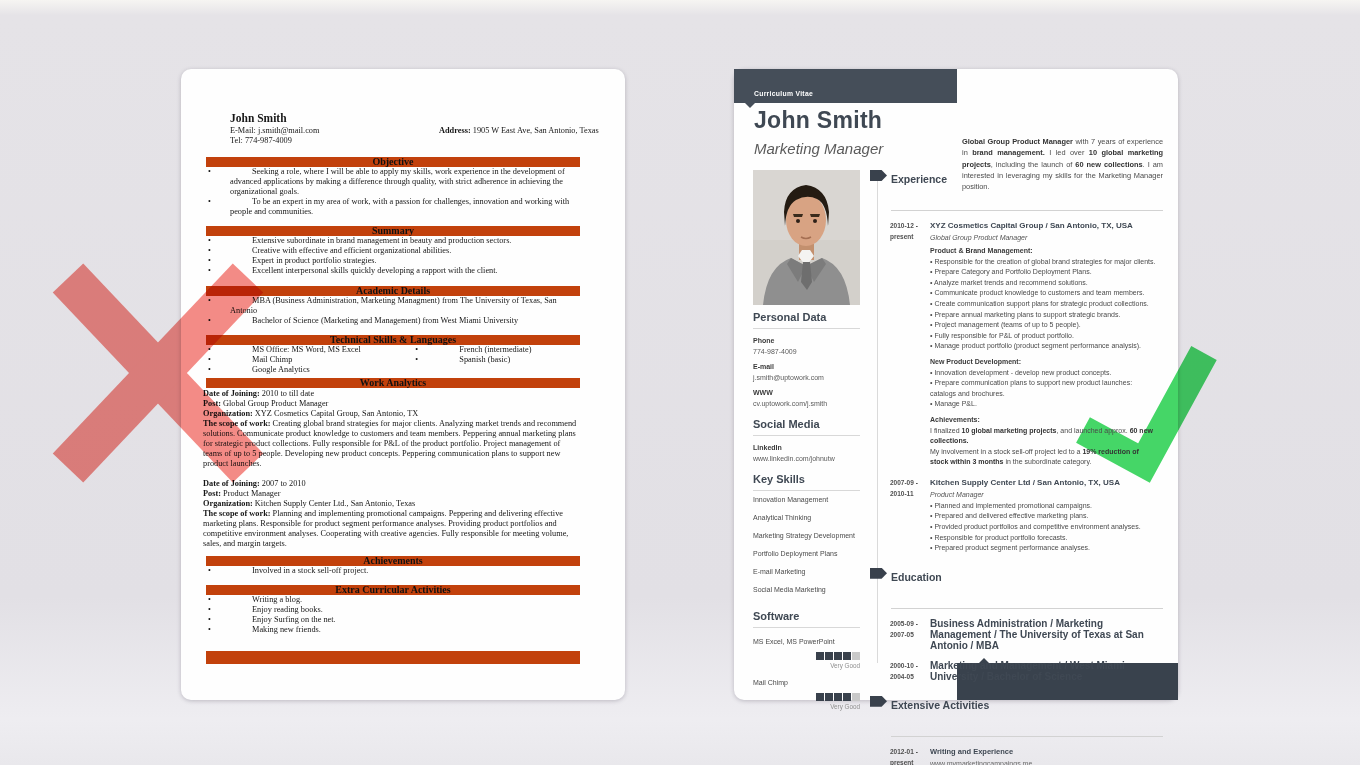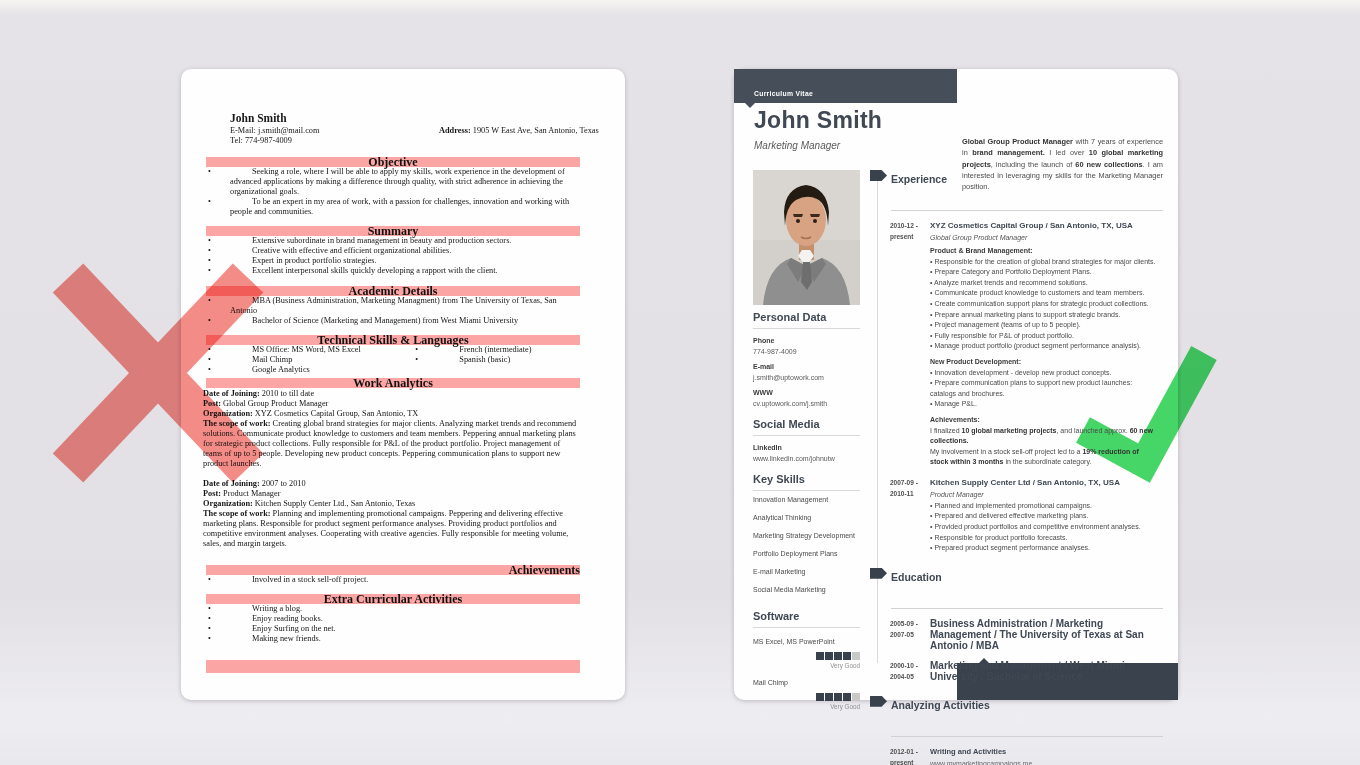--- a/index.html
+++ b/index.html
@@ -11,44 +11,44 @@
   }
   .page{position:absolute;top:69px;width:444px;height:631px;background:#fefefe;
         box-shadow:0 1px 4px rgba(60,55,75,.28);border-radius:10px;}
   
   #bad-page{left:181px;font-family:"Liberation Serif",serif;color:#161616;}
   .bp{padding:0 45px 0 22px;}
   .bp-name{margin:43px 0 2px 27px;font-size:11.5px;font-weight:bold;}
   .bp-contact{position:relative;margin-left:27px;font-size:8.3px;line-height:10px;}
   .bp-address{position:absolute;left:209px;top:0;width:170px;}
   .bl{font-weight:bold;}
-  .sbar{margin-left:3px;background:#fca5a5;text-align:center;font-weight:bold;
-        font-size:12px;height:10px;line-height:10px;color:#111;}
+  .sbar{margin-left:3px;background:#c2410c;text-align:center;font-weight:bold;
+        font-size:10px;height:10px;line-height:10px;color:#111;}
   .sbar.empty{height:13px;margin-top:16px;}
   .bi{position:relative;padding-left:27px;text-indent:22px;font-size:8.3px;line-height:10px;}
   .bi::before{content:"•";position:absolute;left:5px;top:0;text-indent:0;font-size:8px;}
   .cols{display:flex;}
   .col-a{width:55%;}
   .col-b{width:45%;}
   .job{margin-top:1px;}
   .job p{margin:0;font-size:8.3px;line-height:10px;}
   .job + .job{margin-top:10px;}
   .mt11{margin-top:11px;}.mt9{margin-top:9px;}.mt10{margin-top:10px;}
-  .mt7{margin-top:16px;text-align:right;}.mt3{margin-top:3px;}
+  .mt7{margin-top:7px;}.mt3{margin-top:3px;}
   
   #good-page{left:734px;color:#4a4a4a;}
   .banner{position:absolute;left:0;top:0;width:223px;height:34px;background:#454e59;}
   .banner-label{position:absolute;left:20px;bottom:6px;font-size:6.8px;font-weight:bold;
                 color:#fff;letter-spacing:.3px;}
   .banner-notch{position:absolute;left:11px;top:34px;width:0;height:0;
                 border-left:5px solid transparent;border-right:5px solid transparent;
                 border-top:5px solid #454e59;}
   .gname{position:absolute;left:20px;top:38px;font-size:23px;font-weight:bold;
          color:#3f4853;letter-spacing:.3px;}
-  .grole{position:absolute;left:20px;top:71px;font-size:10px;font-style:italic;color:#5a5a5a;}
+  .grole{position:absolute;left:20px;top:71px;font-size:15px;font-style:italic;color:#5a5a5a;}
   .gsummary{position:absolute;left:228px;top:43px;width:201px;font-size:7.4px;
             line-height:11.3px;color:#4b4b4b;text-align:justify;margin-top:24px;}
   .b{font-weight:bold;color:#333;}
   .photo{position:absolute;left:19px;top:101px;width:107px;height:135px;}
   .sidebar{position:absolute;left:19px;top:238px;width:107px;}
   .sb-h{font-size:11px;font-weight:bold;color:#3f4853;border-bottom:1px solid #d8d8d8;
         padding:11px 0 5px;}
   .sb-h:first-child{padding-top:4px;}
   .sb-label{font-size:7px;font-weight:bold;color:#3a3a3a;margin-top:8px;}
   .sb-value{font-size:7px;color:#5a5a5a;margin-top:4px;}
@@ -365,29 +365,29 @@
             <div>2004-05</div>
           </div>
           <div class="econtent">
             <div class="edu-text">Marketing and Management / West Miami University / Bachelor of Science</div>
           </div>
         </div>
       </div>
 
     <div class="m-h sec-gap">
       <div class="marker"></div>
-      <div class="m-title-wrap"><span class="m-title">Analyzing Activities</span></div>
+      <div class="m-title-wrap"><span class="m-title">Extensive Activities</span></div>
     </div>
     <div class="entry">
       <div class="edate">
         <div>2012-01 -</div>
         <div>present</div>
       </div>
       <div class="econtent">
-        <div class="act-title">Writing and Activities</div>
+        <div class="act-title">Writing and Experience</div>
         <div class="act-sub">www.mymarketingcampaings.me</div>
       </div>
     </div>
   </div>
 
   <div class="footer-bar">
     <div class="footer-notch"></div>
   </div>
 </div>
 

